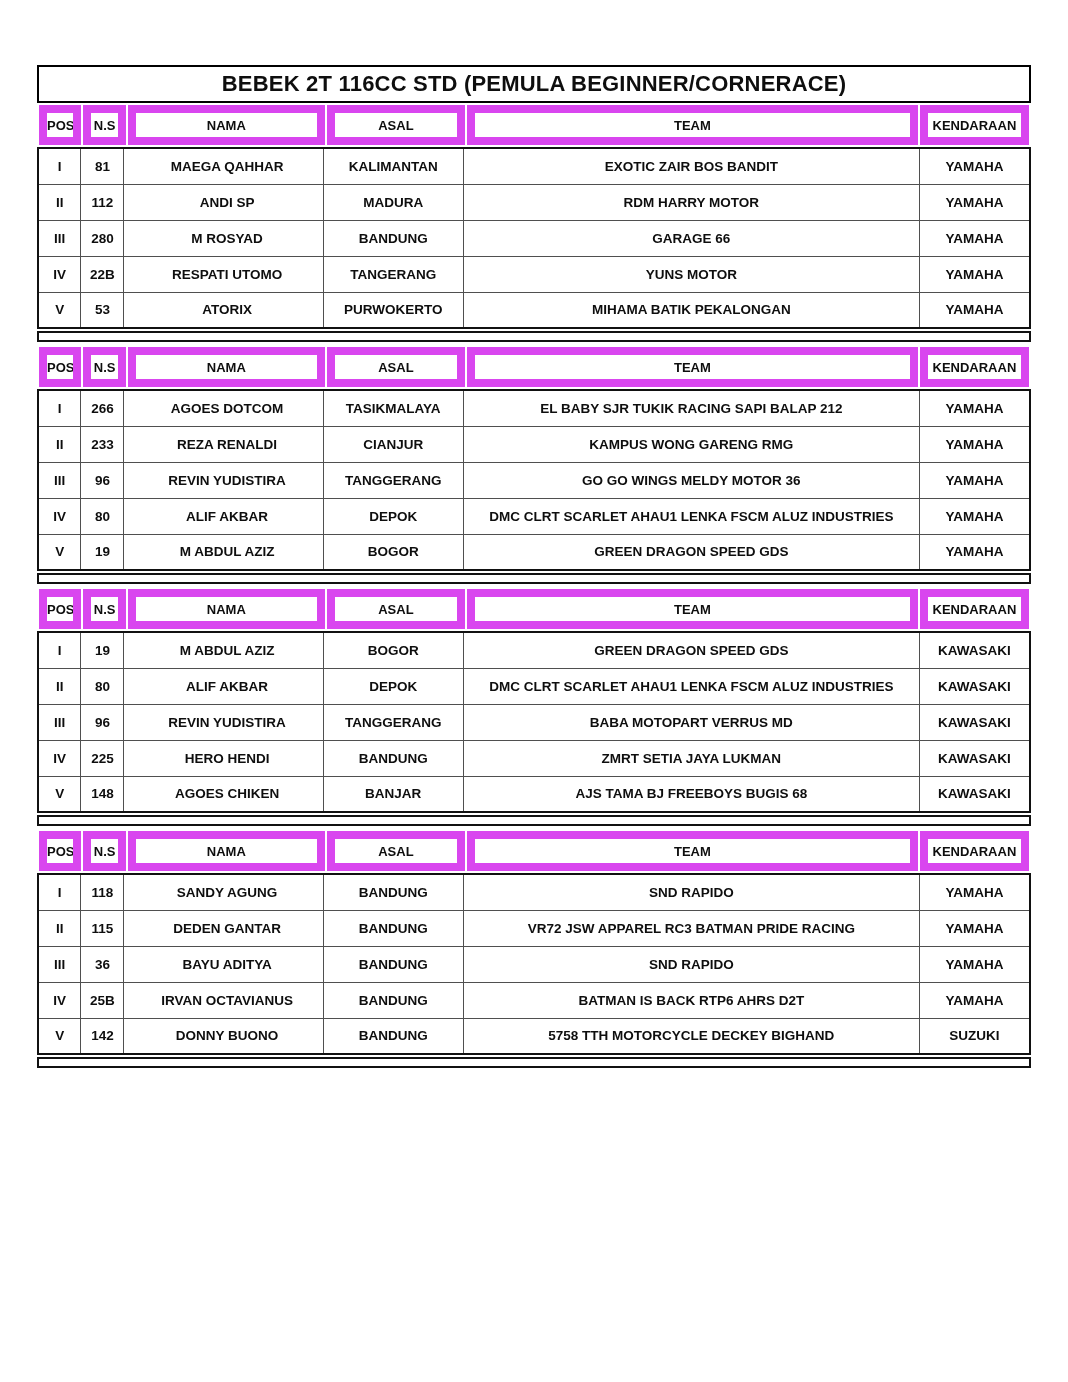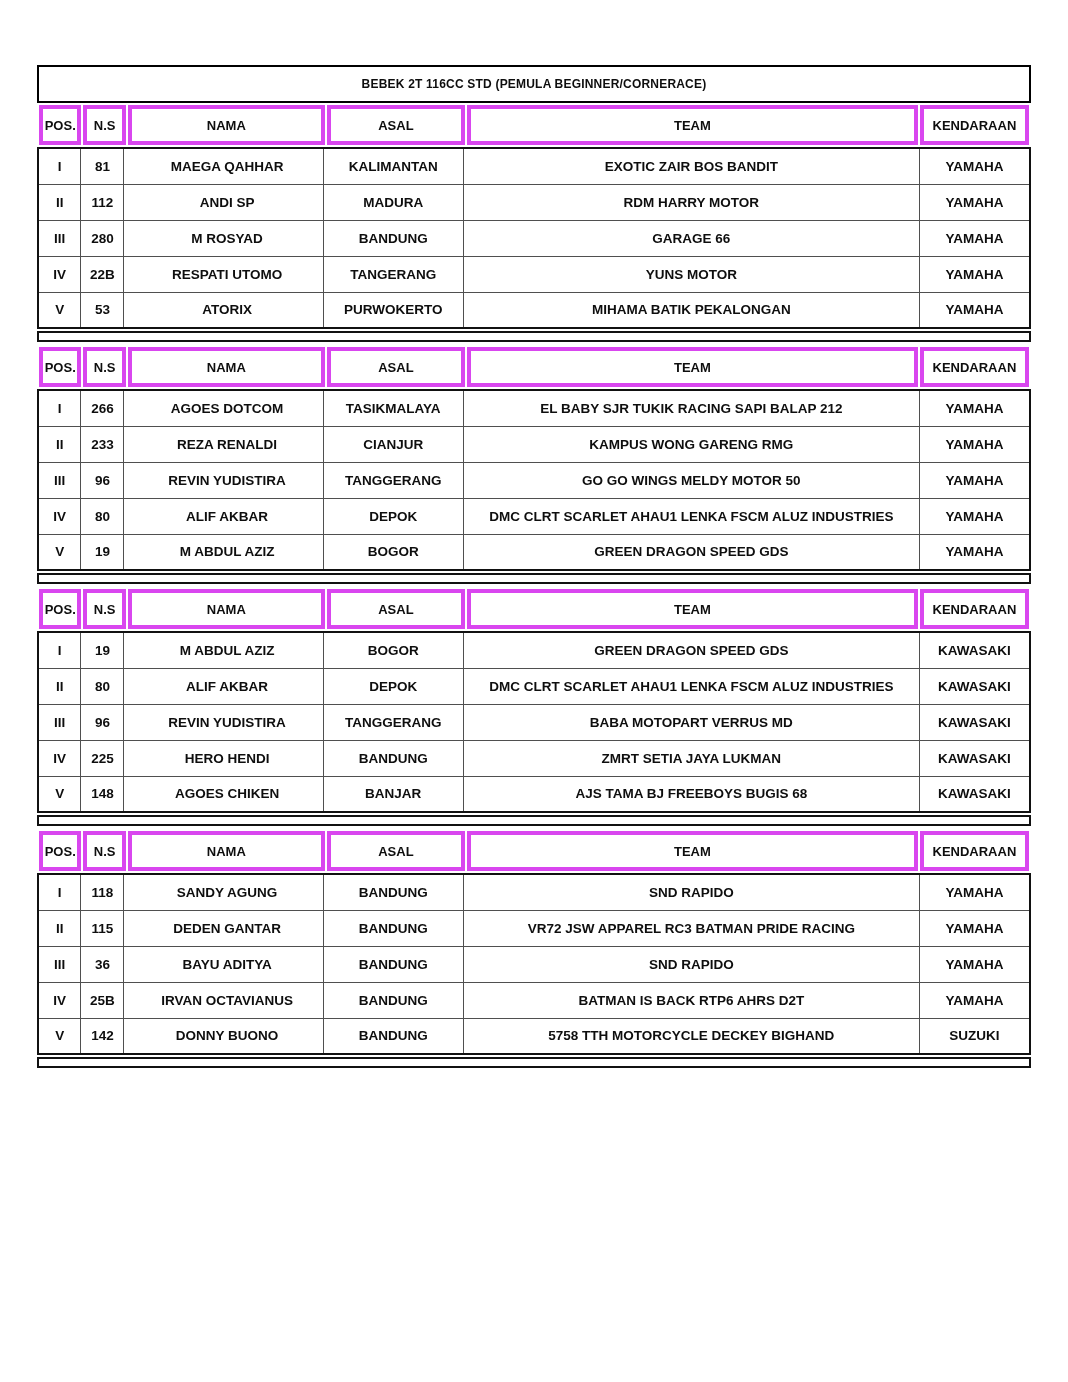--- a/index.html
+++ b/index.html
@@ -14,36 +14,36 @@
     position: absolute;
     left: 37px; top: 65px;
     width: 994px;
   }
   .race-block { margin-bottom: 3px; }
 
   .title-bar {
     height: 38px;
     border: 2px solid #000;
     display: flex; align-items: center; justify-content: center;
-    font-size: 12px;
+    font-size: 22px;
     letter-spacing: 0.2px;
     white-space: nowrap;
   }
 
   table { width: 100%; table-layout: fixed; }
   col.c0 { width: 4.33%; }
   col.c1 { width: 4.33%; }
   col.c2 { width: 20.1%; }
   col.c3 { width: 14.1%; }
   col.c4 { width: 46.0%; }
   col.c5 { width: 11.14%; }
 
   .header-table { border-collapse: separate; border-spacing: 2px; }
   .header-table th {
-    border: 4px solid #d946ef;
+    border: 8px solid #d946ef;
     height: 40px;
     font-size: 13px;
     text-align: center;
     vertical-align: middle;
     overflow: hidden;
     white-space: nowrap;
   }
 
   .data-table {
     border-collapse: collapse;
@@ -194,21 +194,21 @@
             <td class="c2">REZA RENALDI</td>
             <td class="c3">CIANJUR</td>
             <td class="c4">KAMPUS WONG GARENG RMG</td>
             <td class="c5">YAMAHA</td>
           </tr>
           <tr>
             <td class="c0">III</td>
             <td class="c1">96</td>
             <td class="c2">REVIN YUDISTIRA</td>
             <td class="c3">TANGGERANG</td>
-            <td class="c4">GO GO WINGS MELDY MOTOR 50</td>
+            <td class="c4">GO GO WINGS MELDY MOTOR 36</td>
             <td class="c5">YAMAHA</td>
           </tr>
           <tr>
             <td class="c0">IV</td>
             <td class="c1">80</td>
             <td class="c2">ALIF AKBAR</td>
             <td class="c3">DEPOK</td>
             <td class="c4">DMC CLRT SCARLET AHAU1 LENKA FSCM ALUZ INDUSTRIES</td>
             <td class="c5">YAMAHA</td>
           </tr>

